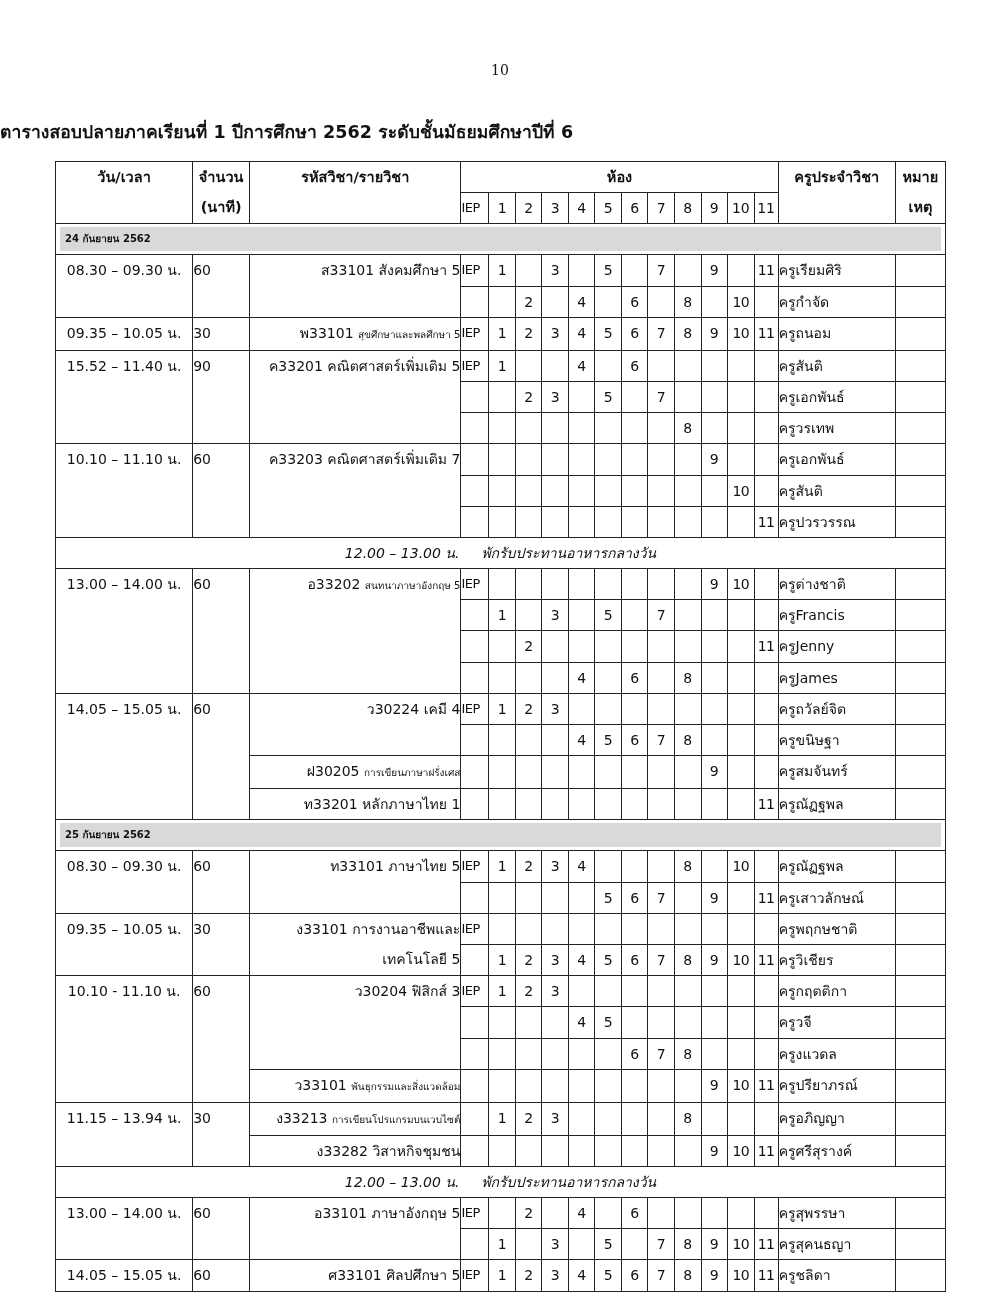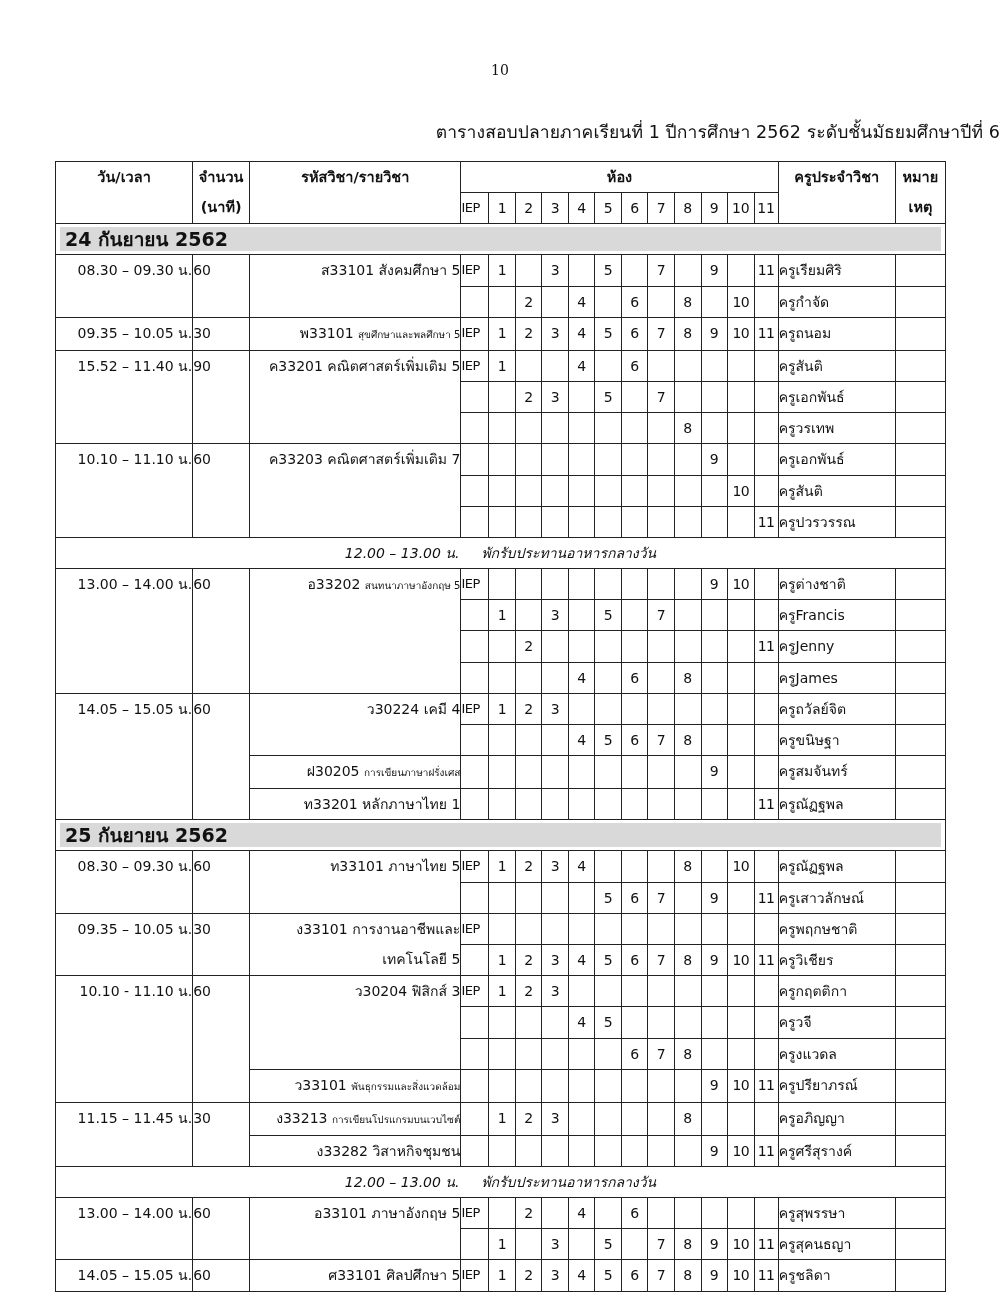--- a/index.html
+++ b/index.html
@@ -1,34 +1,34 @@
 <!DOCTYPE html>
 <html><head>
 <meta charset="utf-8">
 <style>
   html, body { margin:0; padding:0; background:#ffffff; }
   body { width:1000px; height:1304px; position:relative; font-family:"DejaVu Sans", "Liberation Sans", sans-serif; color:#111; overflow:hidden; }
   .page-number { position:absolute; top:62px; left:0; width:1000px; text-align:center; font-family:"DejaVu Serif", serif; font-size:14px; }
-  .title { position:absolute; top:118px; left:0; width:1000px; text-align:right; font-size:17.5px; font-weight:normal; letter-spacing:0.1px; }
+  .title { position:absolute; top:118px; left:0; width:1000px; text-align:left; font-size:17.5px; font-weight:bold; letter-spacing:0.1px; }
   table.sched { position:absolute; top:161px; left:55px; border-collapse:collapse; table-layout:fixed; width:891px; font-size:14px; }
   table.sched td, table.sched th { border:1.4px solid #222; padding:0; height:30.2px; vertical-align:top; line-height:30px; white-space:nowrap; overflow:hidden; }
   th { font-weight:bold; font-size:14.5px; }
   th.hdr-main { vertical-align:middle; line-height:20px; }
   th.rooms-top { height:30px; }
   th.room-h { font-size:14px; text-align:center; font-weight:normal; }
   th.iep-h, td.iep { font-size:13px; text-align:left; padding-left:1px; letter-spacing:-0.5px; }
-  td.time { text-align:right; }
+  td.time { text-align:center; }
   td.mins { text-align:left; }
   td.subj { padding-left:8px;text-align:right; }
   td.subj .small { font-size:10px; }
   td.room { text-align:center; }
   td.room.two { letter-spacing:-0.5px; }
   td.teacher { padding-left:7px; }
   tr.date-row td { background:#fff; padding:3px 4px; height:24px; }
-  .date-band { background:#d9d9d9; line-height:24px; padding-left:5px; font-weight:bold; font-size:19px; }
+  .date-band { background:#d9d9d9; line-height:24px; padding-left:5px; font-weight:bold; font-size:10px; }
   tr.lunch td { text-align:center; font-style:italic; }
   tr.lunch .gap { display:inline-block; width:22px; }
 </style>
 </head>
 <body>
 
 <div class="page-number">10</div>
 <div class="title">ตารางสอบปลายภาคเรียนที่ 1 ปีการศึกษา 2562 ระดับชั้นมัธยมศึกษาปีที่ 6</div>
 
 <table class="sched">
@@ -519,21 +519,21 @@
         <td class="room"></td>
         <td class="room"></td>
         <td class="room"></td>
         <td class="room">9</td>
         <td class="room two">10</td>
         <td class="room two">11</td>
         <td class="teacher">ครูปรียาภรณ์</td>
         <td class="note"></td>
       </tr>
       <tr>
-        <td class="time" rowspan="2">11.15 – 11.45 น.</td>
+        <td class="time" rowspan="2">11.15 – 13.94 น.</td>
         <td class="mins" rowspan="2">30</td>
         <td class="subj" rowspan="1"><span>ง33213</span> <span class="small">การเขียนโปรแกรมบนเวบไซต์</span></td>
         <td class="iep"></td>
         <td class="room">1</td>
         <td class="room">2</td>
         <td class="room">3</td>
         <td class="room"></td>
         <td class="room"></td>
         <td class="room"></td>
         <td class="room"></td>

